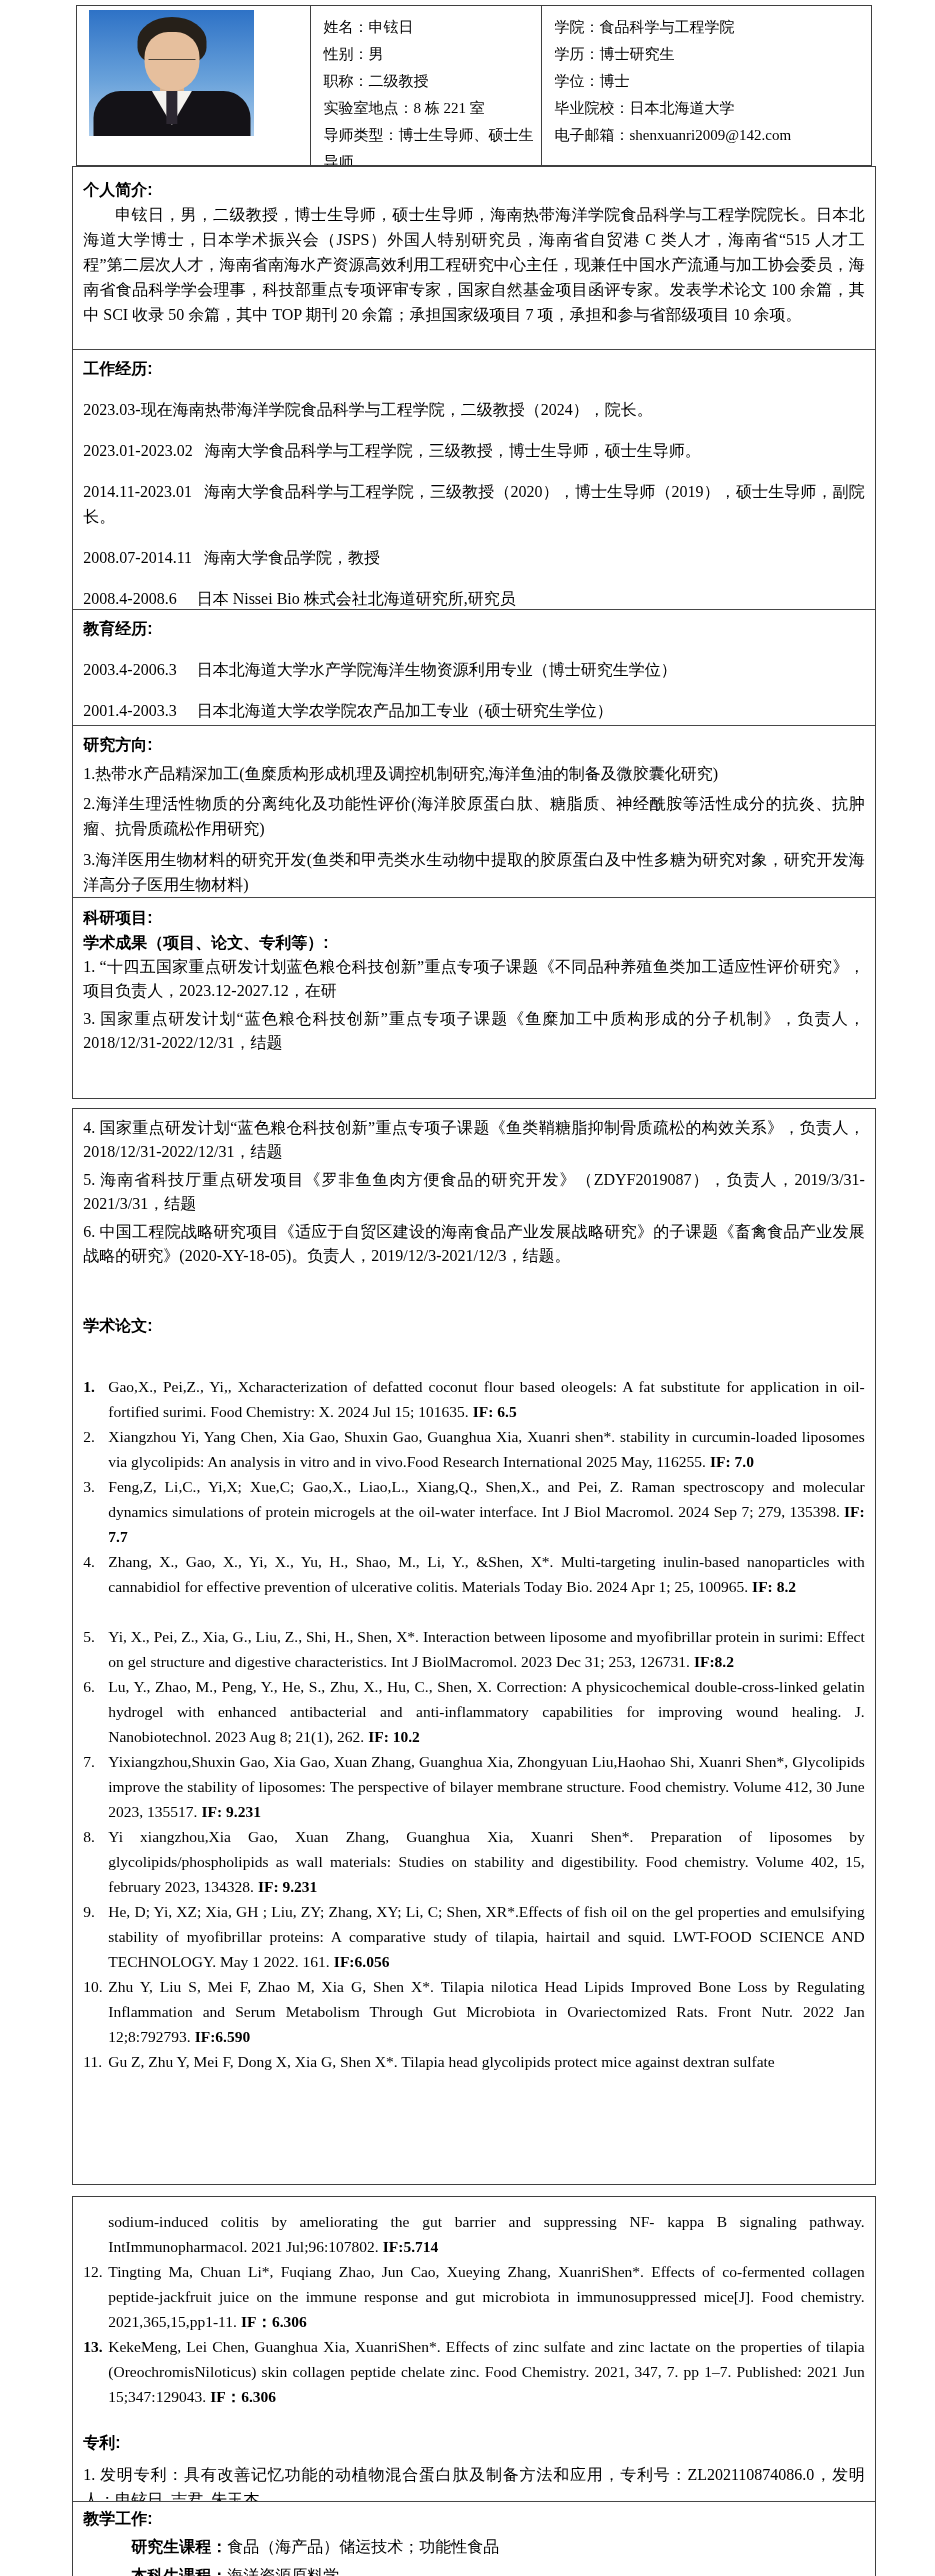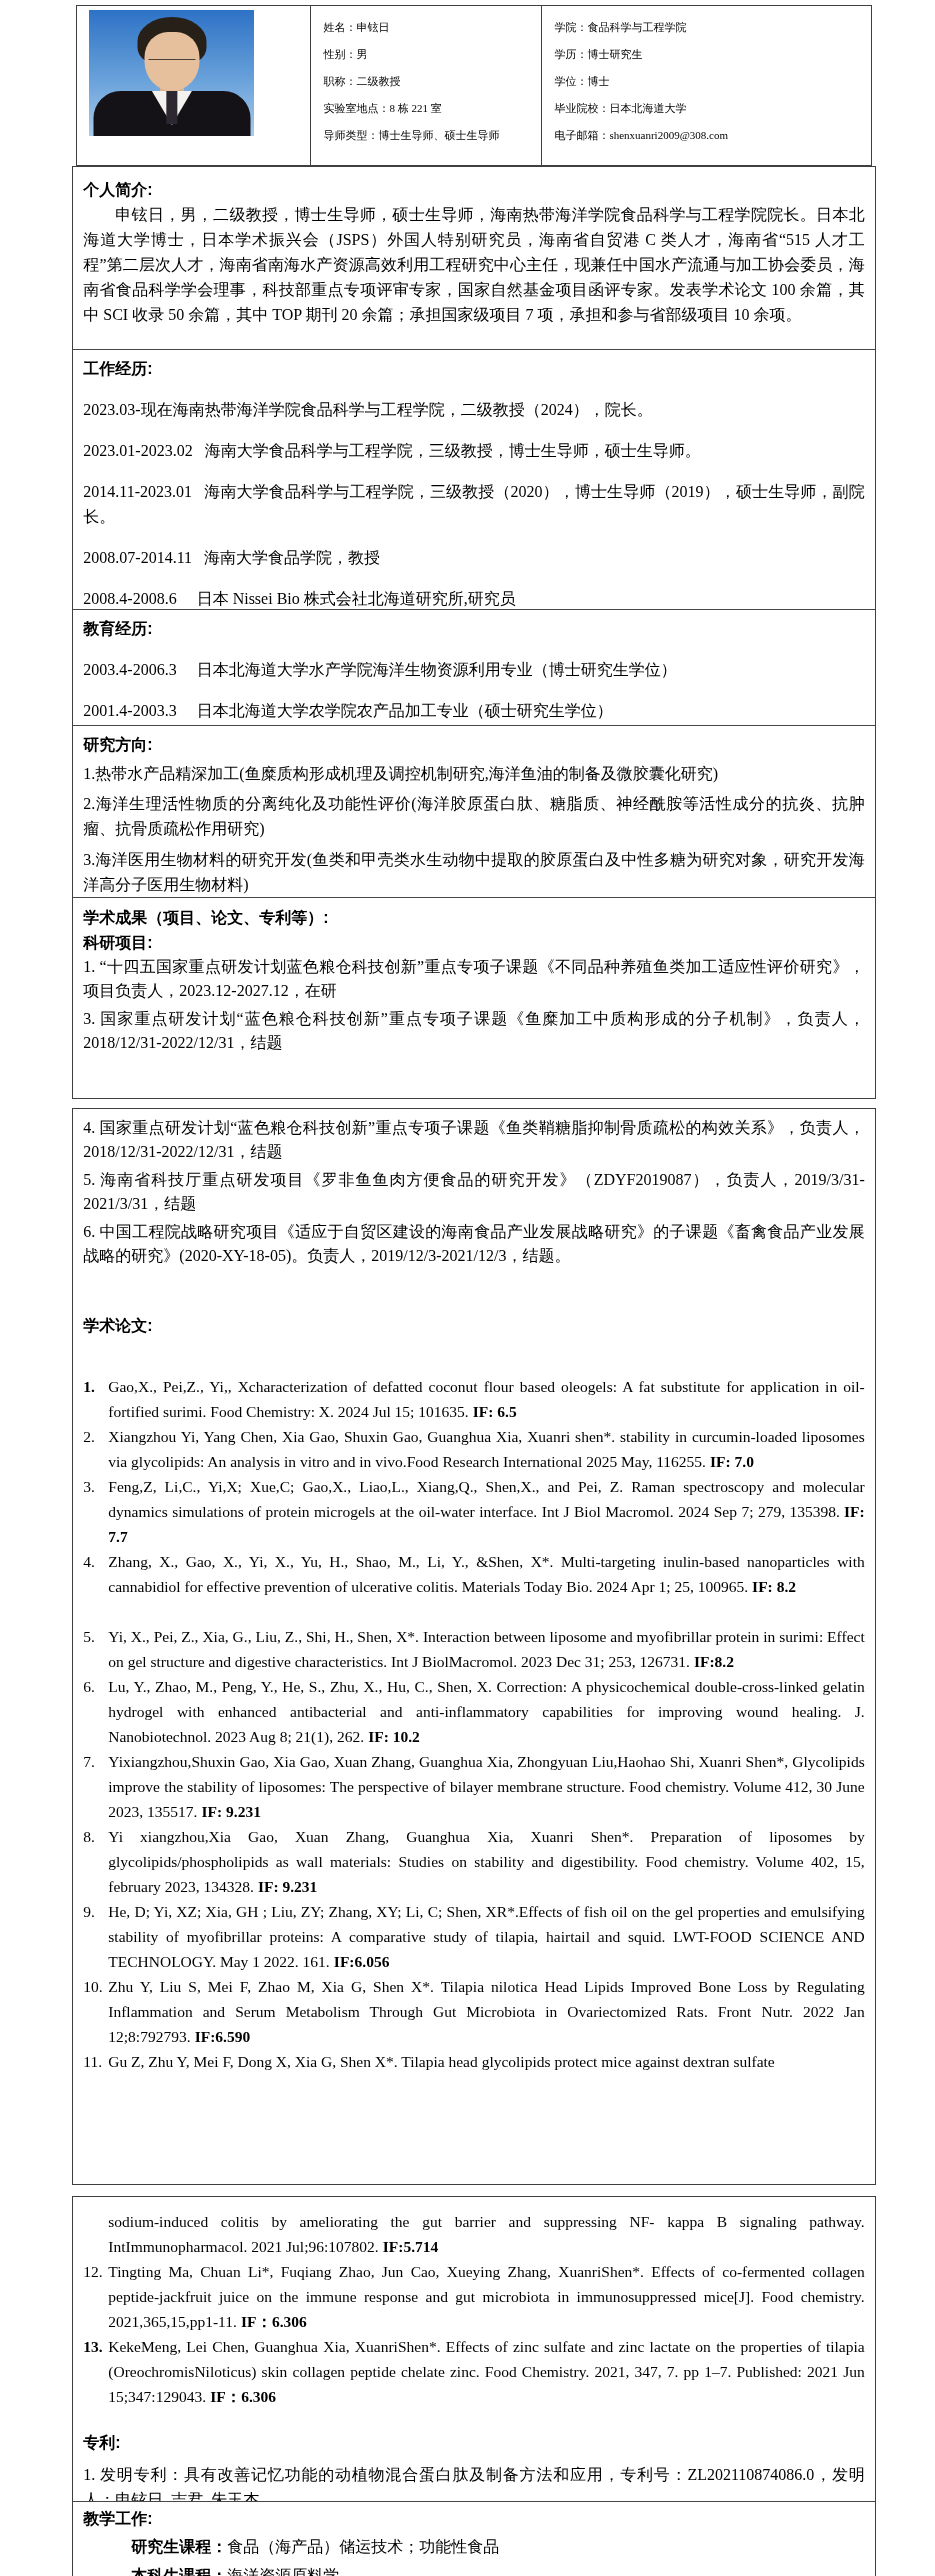--- a/index.html
+++ b/index.html
@@ -3,21 +3,21 @@
 <meta charset="utf-8">
 <style>
   html,body{margin:0;padding:0;background:#ffffff;}
   .page{position:relative;width:936px;height:2834px;background:#fff;
         font-family:"Liberation Serif","DejaVu Serif",serif;color:#000;}
   .blk{position:absolute;background:#fff;border:1px solid #3f3f3f;box-sizing:border-box;overflow:hidden;}
   
   .hdr{top:5.2px;left:76px;width:796px;height:161px;display:grid;grid-template-columns:234px 231px 1fr;}
   .hdr-cell{border-right:1px solid #3f3f3f;position:relative;box-sizing:border-box;}
   .hdr-cell:last-child{border-right:none;}
-  .hdr-lines{padding:8.2px 3.1px 0 12.4px;font-size:11px;}
+  .hdr-lines{padding:8.2px 3.1px 0 12.4px;font-size:15px;}
   .hdr-line{line-height:27px;white-space:pre-wrap;}
   
   .photo{position:absolute;left:12.4px;top:4.1px;width:165px;height:126px;overflow:hidden;
          background:linear-gradient(180deg,#2e72c6 0%,#68a1da 55%,#a9cbec 100%);}
   .ph-hair{position:absolute;top:7.2px;left:50%;transform:translateX(-50%);width:69px;height:49px;
            background:#262019;border-radius:56% 56% 42% 42%;}
   .ph-face{position:absolute;top:21.6px;left:50%;transform:translateX(-50%);width:55px;height:59px;
            background:#e6bf9d;border-radius:46% 46% 54% 54%;}
   .ph-glasses{position:absolute;top:49px;left:50%;transform:translateX(-50%);width:47px;height:10.3px;
            border-top:1.5px solid #4a4238;}
@@ -87,21 +87,21 @@
       <div class="hdr-line">性别：男</div>
       <div class="hdr-line">职称：二级教授</div>
       <div class="hdr-line">实验室地点：8 栋 221 室</div>
       <div class="hdr-line">导师类型：博士生导师、硕士生导师</div>
     </div>
     <div class="hdr-cell hdr-lines">
       <div class="hdr-line">学院：食品科学与工程学院</div>
       <div class="hdr-line">学历：博士研究生</div>
       <div class="hdr-line">学位：博士</div>
       <div class="hdr-line">毕业院校：日本北海道大学</div>
-      <div class="hdr-line">电子邮箱：shenxuanri2009@308.com</div>
+      <div class="hdr-line">电子邮箱：shenxuanri2009@142.com</div>
     </div>
   </div>
 
   <div class="blk b1">
     <div class="sec s-intro">
       <div class="h">个人简介:</div>
       <div class="txt indent">申铉日，男，二级教授，博士生导师，硕士生导师，海南热带海洋学院食品科学与工程学院院长。日本北海道大学博士，日本学术振兴会（JSPS）外国人特别研究员，海南省自贸港 C 类人才，海南省“515 人才工程”第二层次人才，海南省南海水产资源高效利用工程研究中心主任，现兼任中国水产流通与加工协会委员，海南省食品科学学会理事，科技部重点专项评审专家，国家自然基金项目函评专家。发表学术论文 100 余篇，其中 SCI 收录 50 余篇，其中 TOP 期刊 20 余篇；承担国家级项目 7 项，承担和参与省部级项目 10 余项。</div>
     </div>
     <div class="sec s-work">
       <div class="h">工作经历:</div>
@@ -119,22 +119,22 @@
       <div class="txt edu-item">2001.4-2003.3     日本北海道大学农学院农产品加工专业（硕士研究生学位）</div>
       <div class="txt edu-item">1986.9-1990.7     齐齐哈尔轻工学院食品科学与工程专业（学士学位）</div>
     </div>
     <div class="sec s-res">
       <div class="h">研究方向:</div>
       <div class="txt res-item">1.热带水产品精深加工(鱼糜质构形成机理及调控机制研究,海洋鱼油的制备及微胶囊化研究)</div>
       <div class="txt res-item">2.海洋生理活性物质的分离纯化及功能性评价(海洋胶原蛋白肽、糖脂质、神经酰胺等活性成分的抗炎、抗肿瘤、抗骨质疏松作用研究)</div>
       <div class="txt res-item">3.海洋医用生物材料的研究开发(鱼类和甲壳类水生动物中提取的胶原蛋白及中性多糖为研究对象，研究开发海洋高分子医用生物材料)</div>
     </div>
     <div class="sec s-achv last">
+      <div class="h">科研项目:</div>
       <div class="h">学术成果（项目、论文、专利等）:</div>
-      <div class="h">科研项目:</div>
       <div class="txt proj-item">1. “十四五国家重点研发计划蓝色粮仓科技创新”重点专项子课题《不同品种养殖鱼类加工适应性评价研究》，项目负责人，2023.12-2027.12，在研</div>
       <div class="txt proj-item">3. 国家重点研发计划“蓝色粮仓科技创新”重点专项子课题《鱼糜加工中质构形成的分子机制》，负责人，2018/12/31-2022/12/31，结题</div>
     </div>
   </div>
 
   <div class="blk b2">
     <div class="b2-inner">
       <div class="txt proj-item">4. 国家重点研发计划“蓝色粮仓科技创新”重点专项子课题《鱼类鞘糖脂抑制骨质疏松的构效关系》，负责人，2018/12/31-2022/12/31，结题</div>
       <div class="txt proj-item">5. 海南省科技厅重点研发项目《罗非鱼鱼肉方便食品的研究开发》（ZDYF2019087），负责人，2019/3/31-2021/3/31，结题</div>
       <div class="txt proj-item">6. 中国工程院战略研究项目《适应于自贸区建设的海南食品产业发展战略研究》的子课题《畜禽食品产业发展战略的研究》(2020-XY-18-05)。负责人，2019/12/3-2021/12/3，结题。</div>

